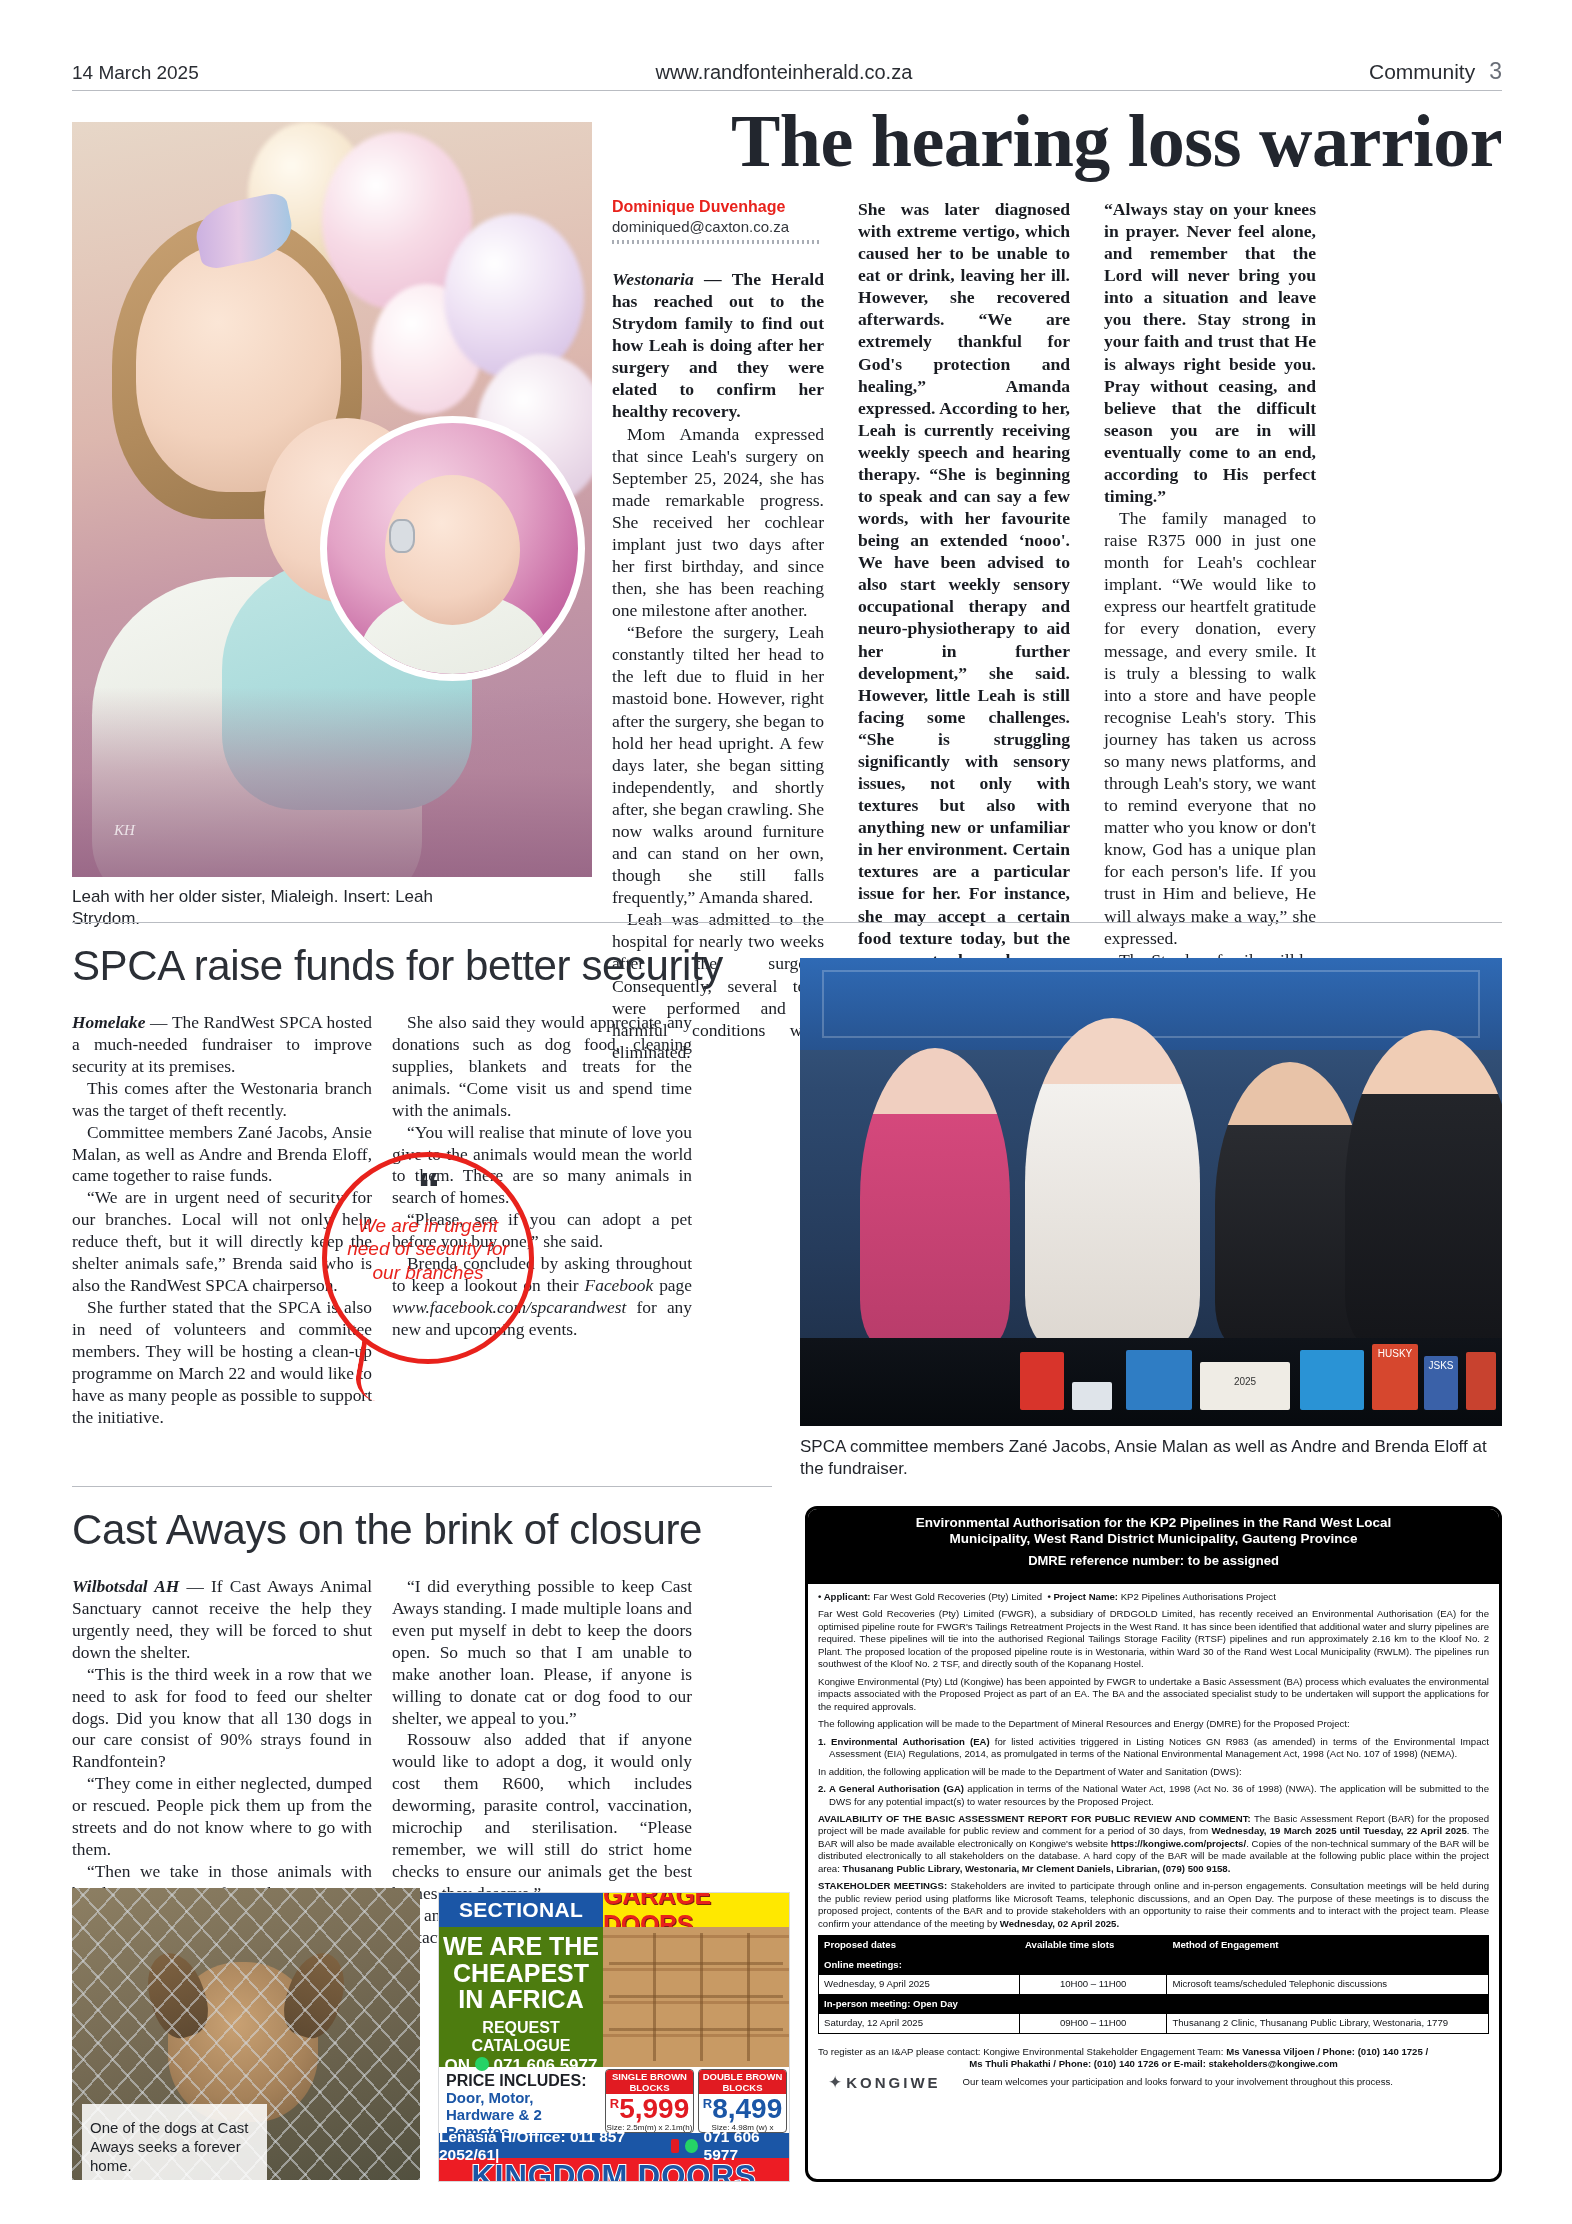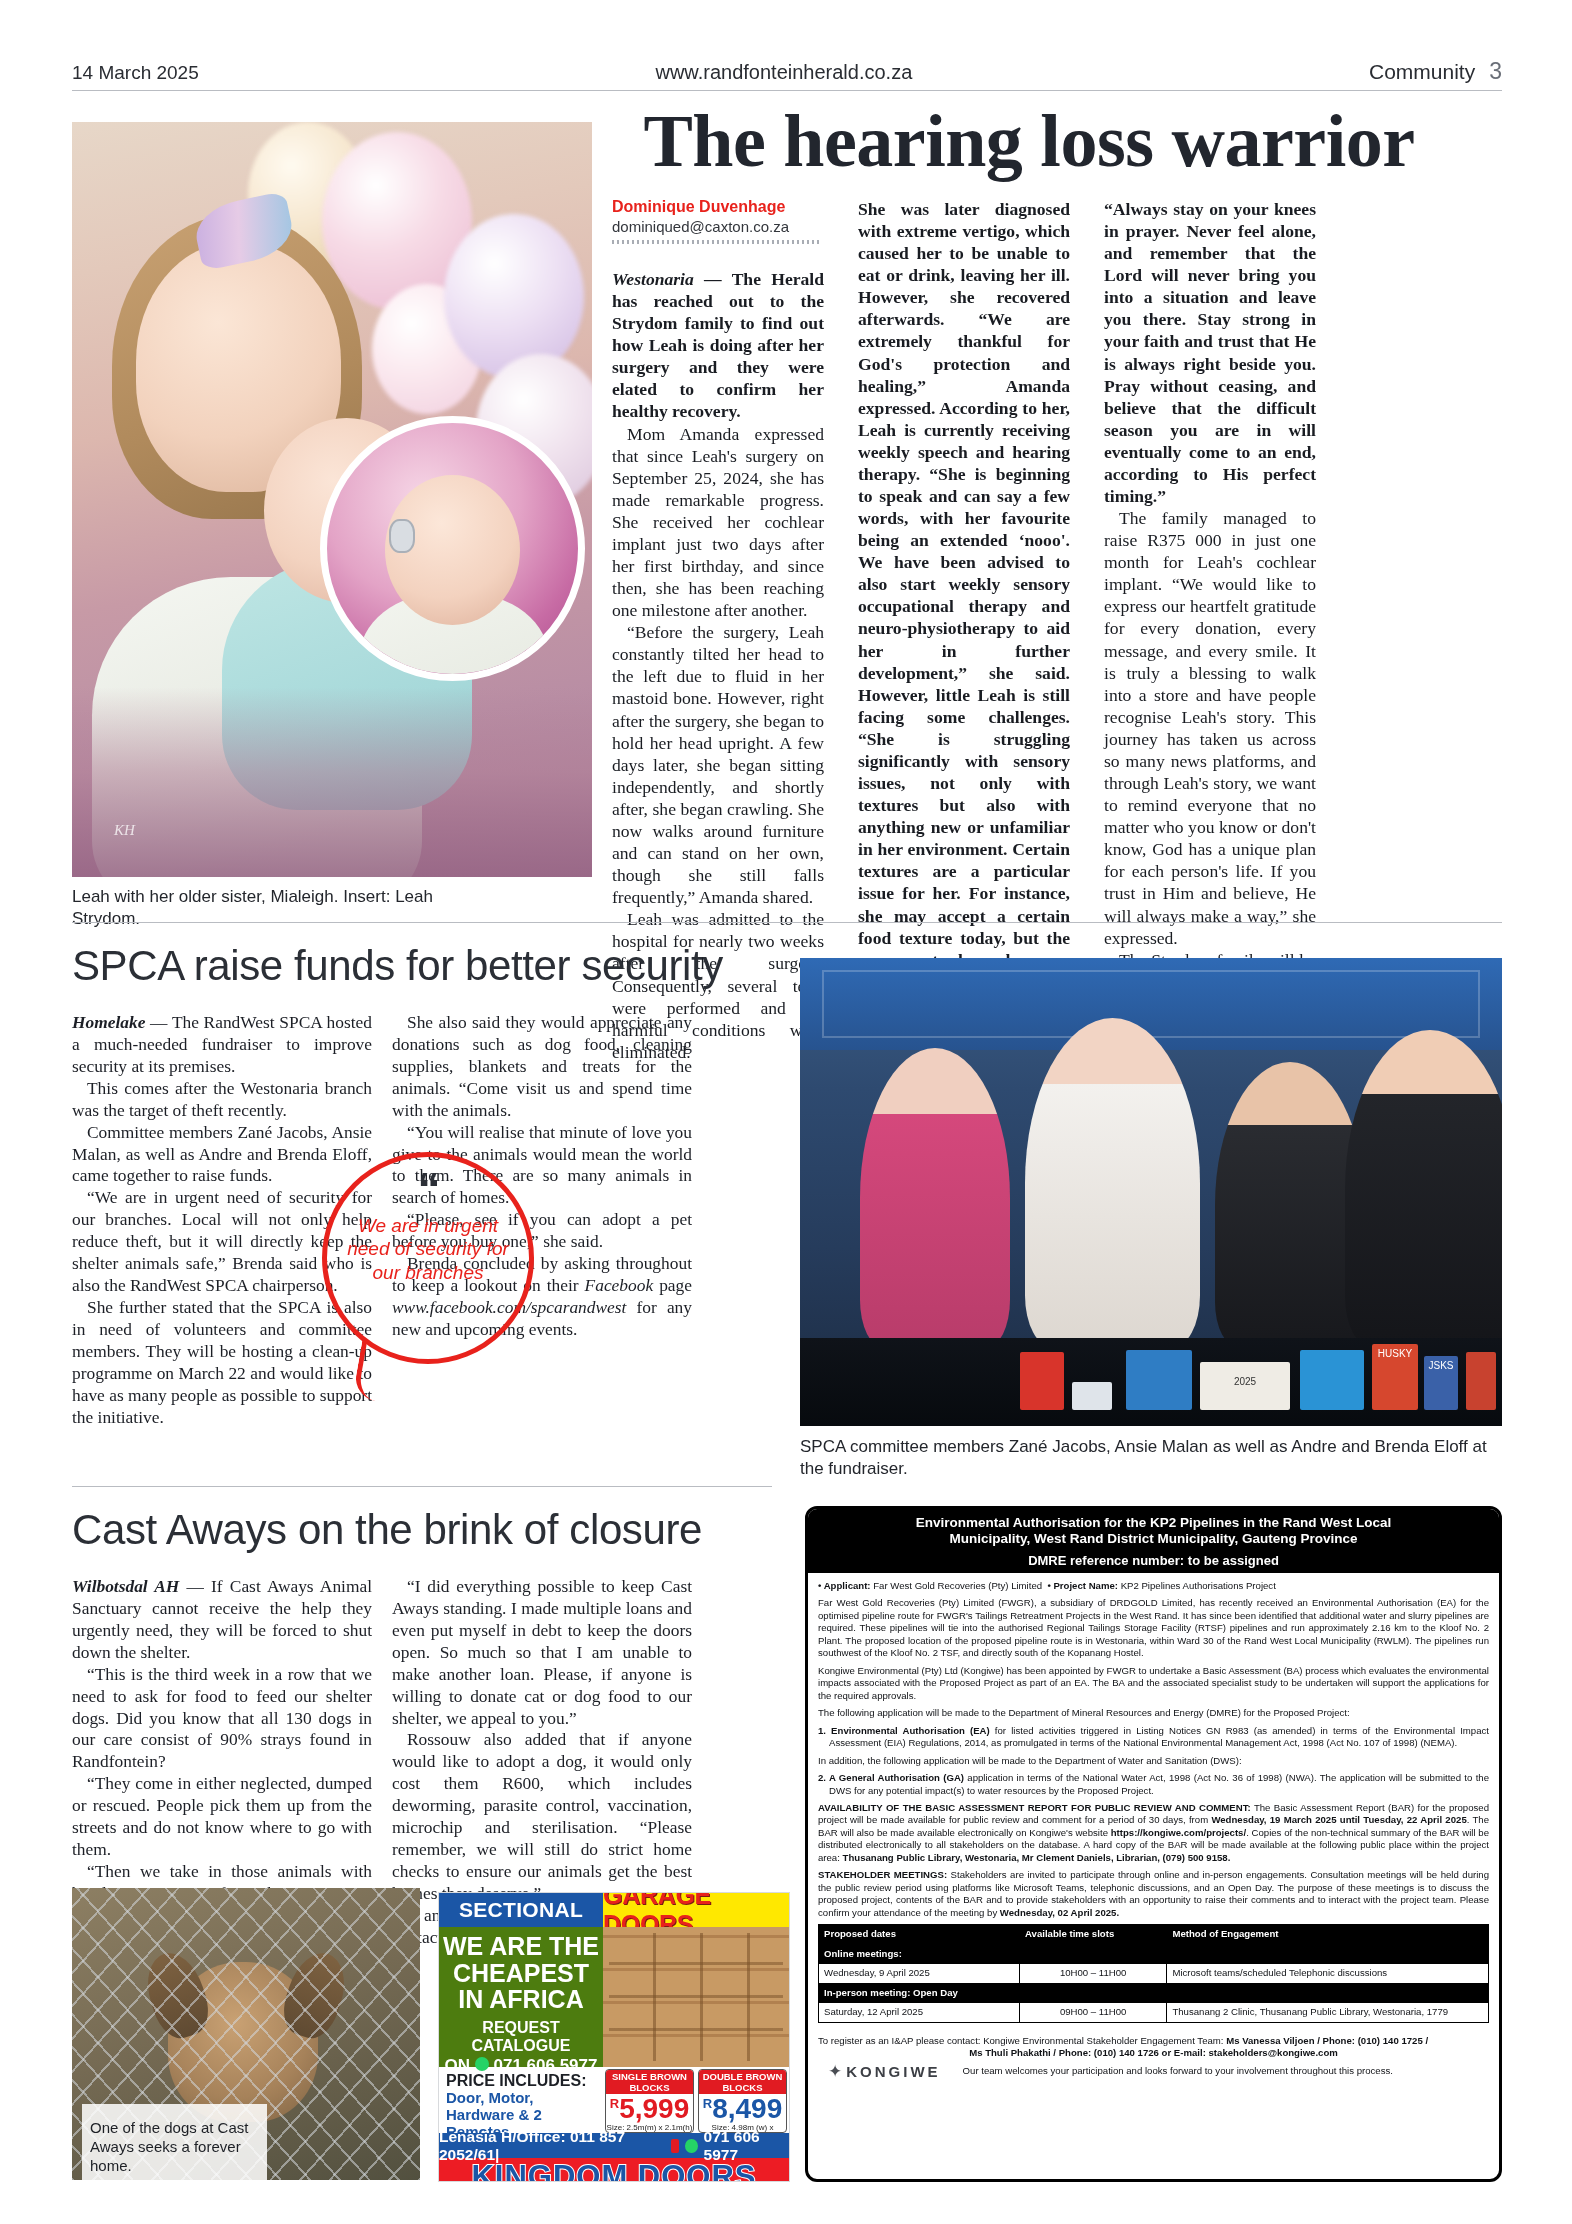--- a/index.html
+++ b/index.html
@@ -21,24 +21,24 @@
     font-size: 19px; color: #2a2d33;
   }
   .masthead .mh-url { flex: 1 1 auto; text-align: center; font-size: 20px; }
   .masthead .mh-right { flex: 0 0 auto; display: flex; align-items: center; gap: 14px; }
   .masthead .mh-section { font-size: 21px; }
   .masthead .mh-page { font-size: 23px; color: #6a6f78; }
   .rule-top { position: absolute; left: 72px; top: 90px; width: 1430px; height: 1px; background: #b9bcc2; }
 
   
   .headline-main {
-    position: absolute; left: 584px; top: 106px; width: 890px;
+    position: absolute; left: 612px; top: 106px; width: 890px;
     font-family: "Liberation Serif", serif;
     font-size: 74px; line-height: 0.96; font-weight: 700;
-    letter-spacing: -0.5px; color: #22262e; text-align: center;
+    letter-spacing: -0.5px; color: #22262e; text-align: right;
   }
 
   
   .hero-photo {
     position: absolute; left: 72px; top: 122px; width: 520px; height: 755px;
     overflow: hidden;
     background: linear-gradient(170deg,#e7d7c8 0%, #e3c9bb 18%, #dcb7ae 38%, #c79aa6 58%, #b98ea4 78%, #ab7f9a 100%);
   }
   .hero-photo .balloon { position: absolute; border-radius: 50%; filter: blur(2px); }
   .b1 { width: 150px; height: 178px; left: 250px; top: 10px; background: radial-gradient(circle at 36% 30%, #fff 0%, #f7dbe6 42%, #e9b7cf 100%); }
@@ -223,21 +223,21 @@
   .ad-brand .kb { font-weight:800; font-size:31px; color:#1b56a6; letter-spacing:1px;
      -webkit-text-stroke: 2px #fff; paint-order: stroke fill; }
   .wa { display:inline-block; width:14px; height:14px; border-radius:50%; background:#25d366; }
 
   
   .legal {
     position: absolute; left: 805px; top: 1506px; width: 697px; height: 676px;
     border: 3px solid #000; border-radius: 12px; background:#fff; overflow:hidden;
     font-family: "Liberation Sans", sans-serif; color: #101216;
   }
-  .legal-head { background:#000; color:#fff; text-align:center; padding: 6px 12px 5px 12px; }
+  .legal-head { background:#000; color:#fff; text-align:center; padding: 6px 12px 16px 12px; }
   .legal-head .lh1 { font-weight:700; font-size:13.5px; line-height:1.22; }
   .legal-head .lh2 { font-weight:700; font-size:13px; margin-top: 5px; }
   .legal-body { padding: 7px 10px 6px 10px; font-size: 9.6px; line-height: 1.3; text-align: justify; }
   .legal-body p { margin-bottom: 5px; }
   .legal-body b { font-weight:700; }
   .legal-body .bullets b { font-weight:700; }
   .legal-table { width: 100%; border-collapse: collapse; margin: 4px 0 6px 0; font-size: 9.6px; }
   .legal-table th { background:#000; color:#fff; text-align:left; padding: 3px 5px; font-weight:700; border:1px solid #000; }
   .legal-table td { padding: 3px 5px; border:1px solid #000; }
   .legal-table tr.grp td { background:#000; color:#fff; font-weight:700; }

